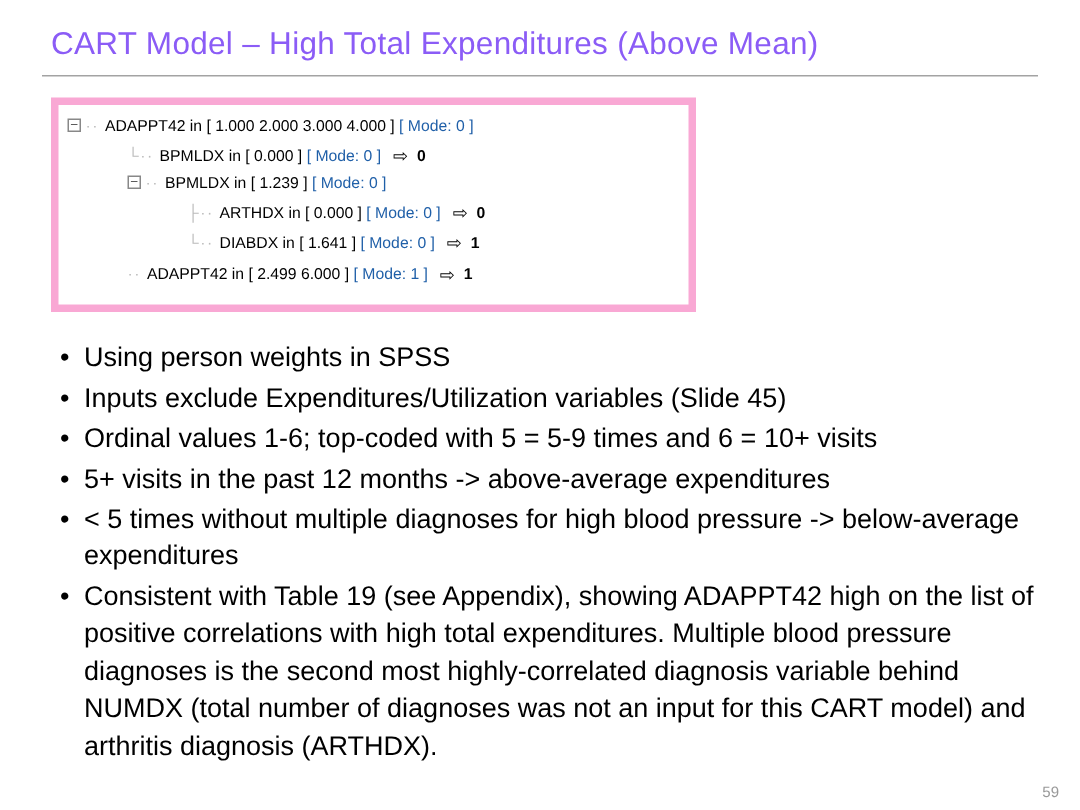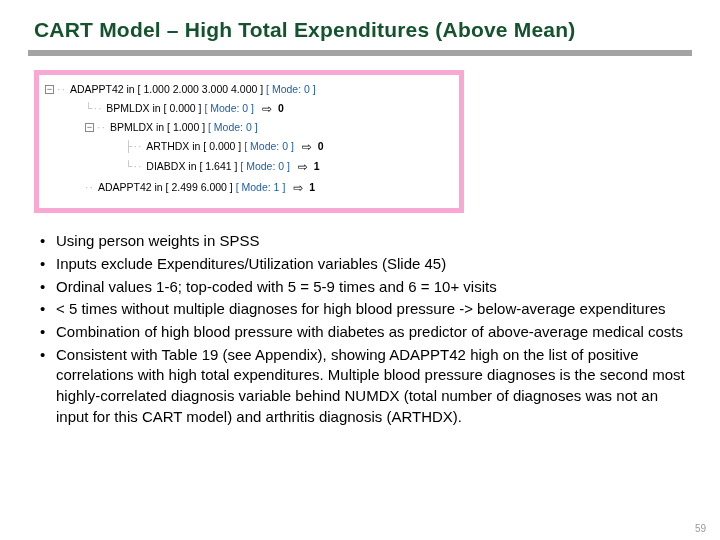--- a/index.html
+++ b/index.html
@@ -8,25 +8,25 @@
     height: 540px;
     background: #fff;
     font-family: Arial, Helvetica, sans-serif;
     position: relative;
     overflow: hidden;
   }
   .slide {
     padding: 14px 28px 0 28px;
   }
   .title {
-    color: #14532d;
+    color: #8b5cf6;
     font-size: 21px;
-    font-weight: 700;
+    font-weight: 400;
     padding: 4px 0 8px 6px;
-    border-bottom: 6px solid #a3a3a3;
+    border-bottom: 1px solid #a3a3a3;
     letter-spacing: 0.2px;
   }
   .tree-box {
     border: 5px solid #f9a8d4;
     margin-top: 14px;
     margin-left: 6px;
     width: 430px;
     padding: 6px 8px 10px 6px;
     font-size: 10.5px;
     color: #000;
@@ -63,21 +63,21 @@
     color: #000;
     margin: 0 3px 0 5px;
     vertical-align: -1px;
   }
   .result {
     font-weight: bold;
   }
   .bullets {
     margin-top: 18px;
     margin-left: 6px;
-    font-size: 15px;
+    font-size: 18px;
     color: #000;
     line-height: 1.38;
   }
   .bullets li {
     list-style: none;
     position: relative;
     padding-left: 22px;
     margin-bottom: 2px;
   }
   .bullets li::before {
@@ -108,21 +108,21 @@
     </div>
 
     <div class="tree-row lvl1">
       <span class="dots">└·· </span><span>BPMLDX in [ 0.000 ]</span>
       <span class="mode">[ Mode: 0 ]</span>
       <span class="arrow">⇨</span>
       <span class="result">0</span>
     </div>
 
     <div class="tree-row lvl1">
-      <span class="toggle">−</span><span class="dots">·· </span><span>BPMLDX in [ 1.000 ]</span>
+      <span class="toggle">−</span><span class="dots">·· </span><span>BPMLDX in [ 1.239 ]</span>
       <span class="mode">[ Mode: 0 ]</span>
     </div>
 
     <div class="tree-row lvl2">
       <span class="dots">├·· </span><span>ARTHDX in [ 0.000 ]</span>
       <span class="mode">[ Mode: 0 ]</span>
       <span class="arrow">⇨</span>
       <span class="result">0</span>
     </div>
 
@@ -139,20 +139,20 @@
       <span class="arrow">⇨</span>
       <span class="result">1</span>
     </div>
 
   </div>
 
   <ul class="bullets">
     <li>Using person weights in SPSS</li>
     <li>Inputs exclude Expenditures/Utilization variables (Slide 45)</li>
     <li>Ordinal values 1-6; top-coded with 5 = 5-9 times and 6 = 10+ visits</li>
+    <li>5+ visits in the past 12 months -&gt; above-average expenditures</li>
     <li>&lt; 5 times without multiple diagnoses for high blood pressure -&gt; below-average expenditures</li>
-    <li>Combination of high blood pressure with diabetes as predictor of above-average medical costs</li>
     <li>Consistent with Table 19 (see Appendix), showing ADAPPT42 high on the list of positive correlations with high total expenditures.  Multiple blood pressure diagnoses is the second most highly-correlated diagnosis variable behind NUMDX (total number of diagnoses was not an input for this CART model) and arthritis diagnosis (ARTHDX).</li>
   </ul>
 
 </div>
 
 <div class="pagenum">59</div>
 
 </body></html>

